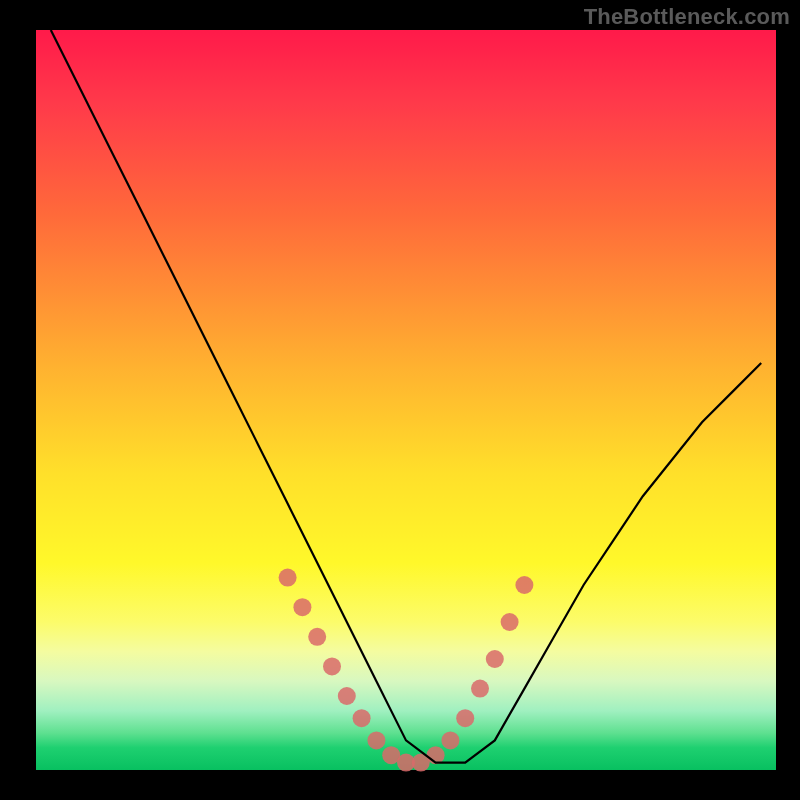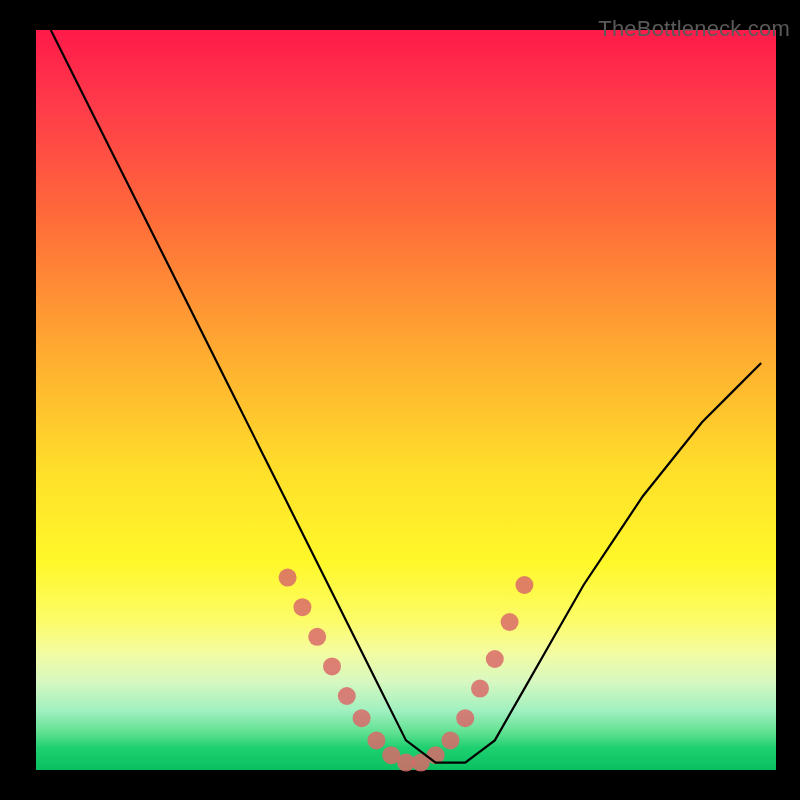--- a/index.html
+++ b/index.html
@@ -27,26 +27,26 @@
       #f4fca0 84%,
       #d8f8c0 88%,
       #a0f0c0 92%,
       #5ee090 95%,
       #1ed070 97%,
       #08c060 100%
     );
   }
   .watermark {
     position: absolute;
-    top: 16px;
+    top: 4px;
     right: 10px;
     font-family: Arial, Helvetica, sans-serif;
     font-size: 22px;
     color: #5a5a5a;
-    font-weight: 400;
+    font-weight: 700;
     letter-spacing: 0.2px;
   }
   svg.curve {
     position: absolute;
     left: 0; top: 0;
     width: 100%;
     height: 100%;
     overflow: visible;
   }
 </style>

